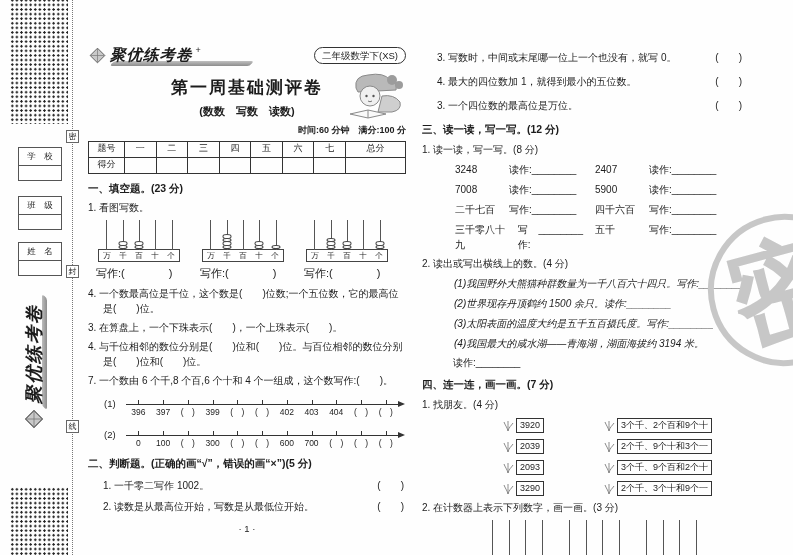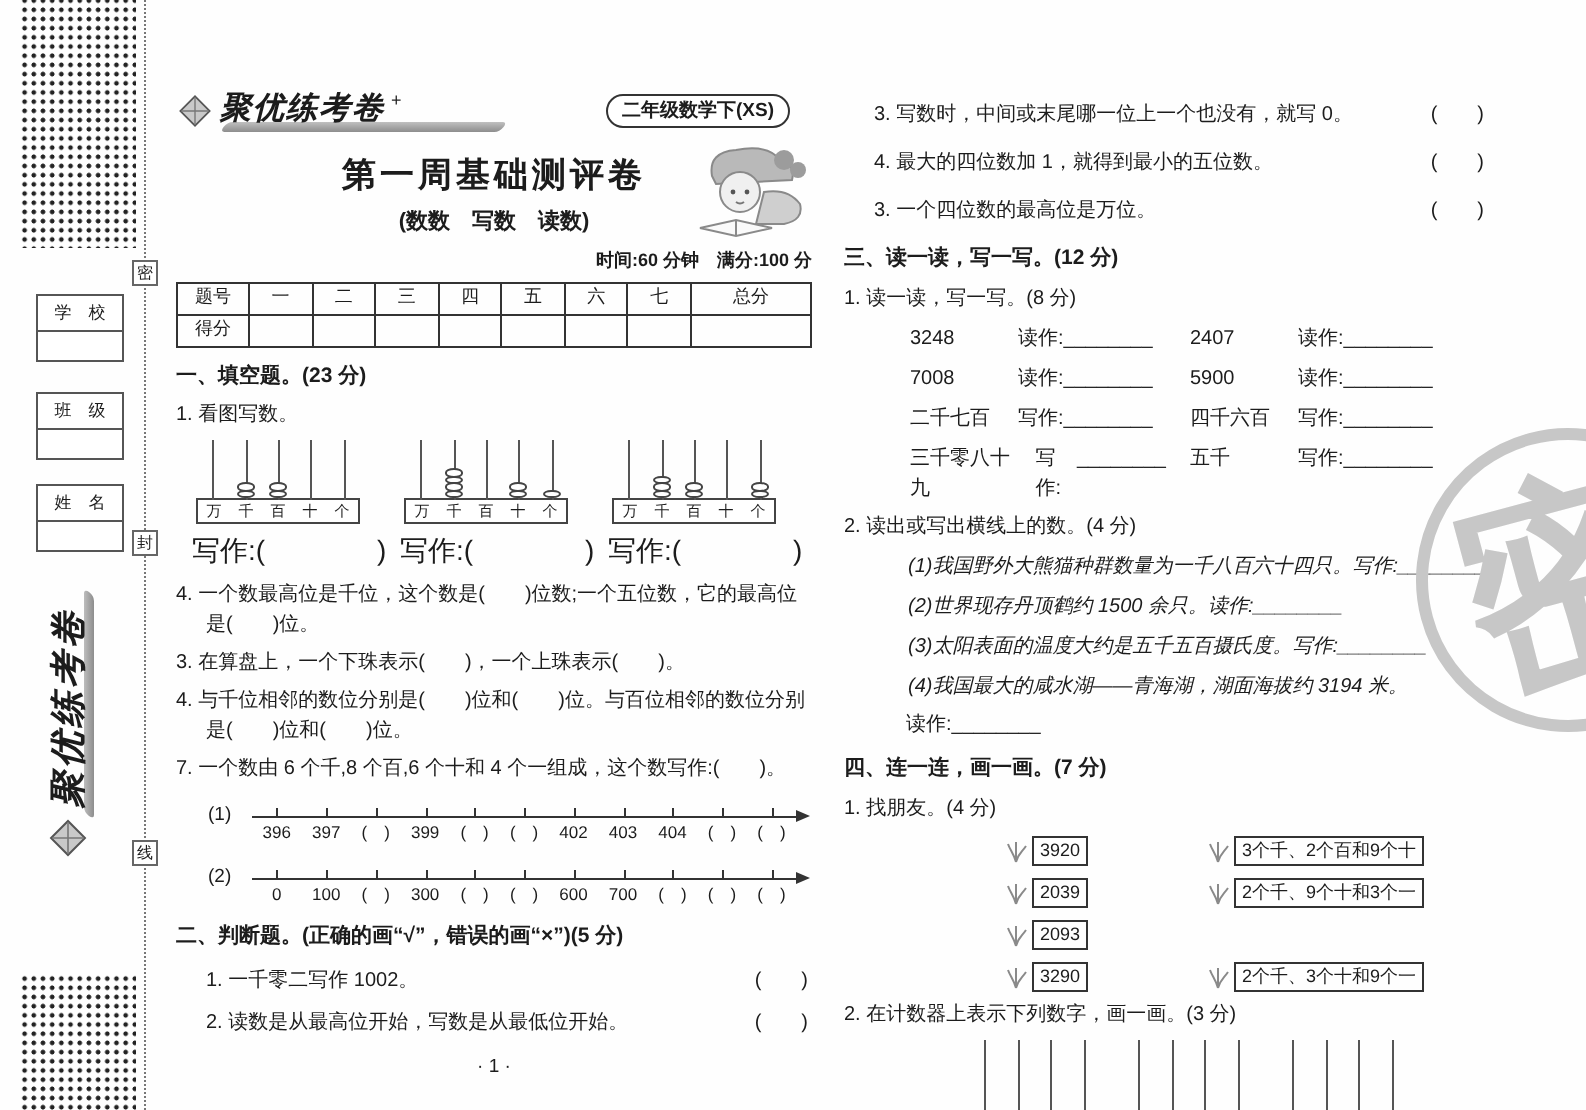--- a/index.html
+++ b/index.html
@@ -40,22 +40,22 @@
   .pages { position:absolute; left:88px; top:42px; width:656px; display:flex; gap:16px; }
   .page1 { width:318px; position:relative; }
   .page2 { width:322px; position:relative; padding-top:8px; }
   
   .p1-header { position:relative; }
   .logo-row { position:relative; display:flex; align-items:center; gap:3px; height:26px; }
   .brand { font-weight:bold; font-style:italic; font-size:15.5px; letter-spacing:1px; position:relative; z-index:2; }
   .brand-plus { font-size:9px; position:relative; top:-4px; }
   .brand-swoosh { position:absolute; left:24px; top:19px; width:140px; height:4.5px;
     background:linear-gradient(#c0c0c0,#8d8d8d); transform:skewX(-40deg); border-radius:3px; }
-  .badge { position:absolute; right:11px; top:5px; border:1px solid #333; border-radius:9px;
-    padding:0 7px; font-size:9.5px; font-weight:bold; line-height:15px; background:#fff; }
+  .badge { position:absolute; right:0; top:5px; border:1px solid #333; border-radius:9px;
+    padding:0 7px; font-size:9.5px; font-weight:normal; line-height:15px; background:#fff; }
   .title { text-align:center; font-weight:bold; font-size:17px; letter-spacing:2px; margin-top:7px;
     font-family:"Liberation Serif","DejaVu Serif",serif; }
   .subtitle { text-align:center; font-weight:bold; font-size:11px; margin-top:2px; }
   .cartoon { position:absolute; right:-2px; top:28px; }
   .time { text-align:right; font-size:9px; font-weight:bold; margin-top:5px; }
   
   .score-table { width:100%; border-collapse:collapse; margin-top:3px; }
   .score-table td { border:1px solid #333; height:16px; text-align:center; font-size:9px; }
   .score-table td:first-child { width:36px; }
   
@@ -68,21 +68,21 @@
   .ab-col { width:98px; }
   .abacus { width:82px; margin-left:2px; }
   .rods { display:flex; height:29px; }
   .rod { flex:1; position:relative; }
   .wire { position:absolute; left:50%; top:0; bottom:-1px; width:1px; background:#555; }
   .stack { position:absolute; left:50%; bottom:0; transform:translateX(-50%);
     display:flex; flex-direction:column; align-items:center; }
   .bead { width:9px; height:4.5px; border:1px solid #444; border-radius:50%; background:#fff; margin-top:-1px; }
   .rodbase { display:flex; border:1px solid #444; height:13px; background:#fff; }
   .rodlbl { flex:1; text-align:center; font-size:7.5px; line-height:11px; }
-  .writeas { margin-top:3px; font-size:14px; }
+  .writeas { margin-top:3px; font-size:11px; }
   
   .nl-row { display:flex; margin:9px 8px 2px 16px; }
   .nl-prefix { flex:none; width:22px; font-size:9.5px; }
   .numline { flex:1; display:flex; border-top:1px solid #333; margin-top:7px; position:relative; }
   .numline::after { content:""; position:absolute; right:-7px; top:-4px; width:0; height:0;
     border-left:7px solid #333; border-top:3.5px solid transparent; border-bottom:3.5px solid transparent; }
   .nl-cell { flex:1; text-align:center; font-size:8.5px; position:relative; padding-top:1px; }
   .nl-cell::before { content:""; position:absolute; left:50%; top:-5px; width:1px; height:5px; background:#333; }
   
   .judge-row { display:flex; margin-top:6px; padding-left:15px; }
@@ -490,20 +490,26 @@
             <span class="mbox">2个千、9个十和3个一</span>
           </span>
       </div>
       <div class="match-row">
         <span class="m-left">
             <svg width="11" height="13" viewBox="0 0 11 13">
               <path d="M5 12 C4 8 2 6 1 3 M5 12 C6 8 8 7 10 4 M5 12 C5 8 5 5 5 2" stroke="#8a8a8a" fill="none"></path>
             </svg>
             <span class="mbox">2093</span>
           </span>
+        <span class="m-right">
+            <svg width="11" height="13" viewBox="0 0 11 13">
+              <path d="M5 12 C4 8 2 6 1 3 M5 12 C6 8 8 7 10 4 M5 12 C5 8 5 5 5 2" stroke="#8a8a8a" fill="none"></path>
+            </svg>
+            <span class="mbox">3个千、9个百和2个十</span>
+          </span>
       </div>
       <div class="match-row">
         <span class="m-left">
             <svg width="11" height="13" viewBox="0 0 11 13">
               <path d="M5 12 C4 8 2 6 1 3 M5 12 C6 8 8 7 10 4 M5 12 C5 8 5 5 5 2" stroke="#8a8a8a" fill="none"></path>
             </svg>
             <span class="mbox">3290</span>
           </span>
         <span class="m-right">
             <svg width="11" height="13" viewBox="0 0 11 13">

